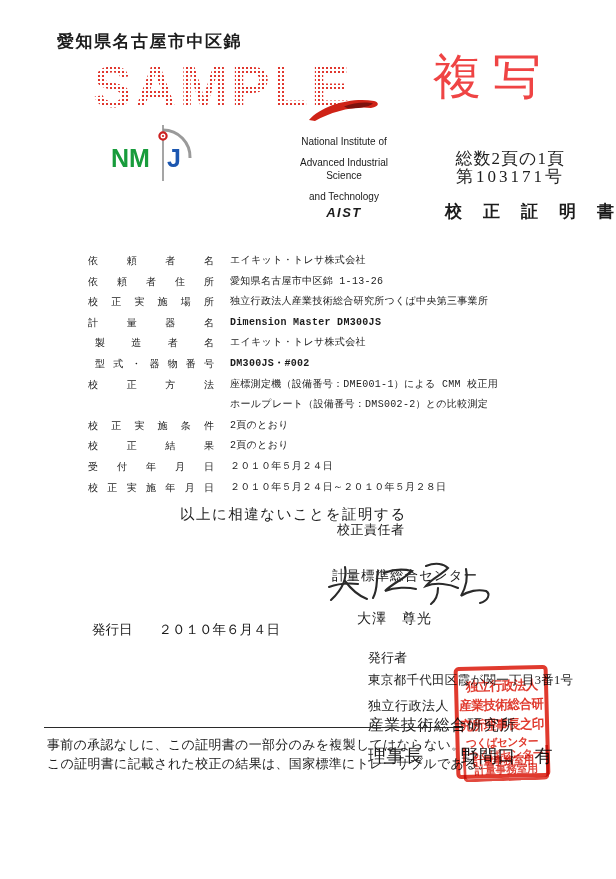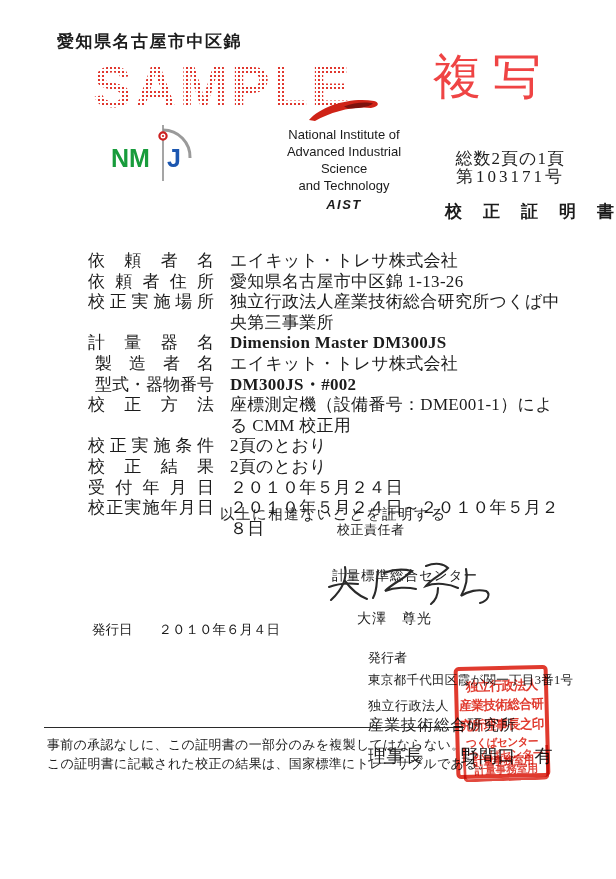--- a/index.html
+++ b/index.html
@@ -16,39 +16,39 @@
           background-size:4px 4px;
           -webkit-background-clip:text;background-clip:text;margin-left:43px;}
 
   .copy{position:absolute;left:433px;top:46px;font-family:"Liberation Sans","DejaVu Sans",sans-serif;
         font-size:48px;line-height:1.3;color:#ef4444;letter-spacing:12px;font-weight:500;}
 
   .nmij{position:absolute;left:110px;top:123px;}
 
   .aist{position:absolute;left:283px;top:98px;width:122px;text-align:center;
         font-family:"Liberation Sans","DejaVu Sans",sans-serif;}
-  .aist .tagline{font-size:13px;line-height:1.3;color:#1a1a1a;}
+  .aist .tagline{font-size:10px;line-height:1.3;color:#1a1a1a;margin-top:8px;}
   .aist .aist-name{font-size:13px;font-weight:bold;font-style:italic;letter-spacing:1.5px;margin-top:2px;}
 
   .pageinfo{position:absolute;left:425px;top:150px;width:140px;text-align:right;
             font-size:17px;line-height:18px;}
   .pageinfo .cert-no{letter-spacing:3px;}
   .pageinfo .page-count{letter-spacing:1px;}
 
   .main-title{position:absolute;left:0;right:0;top:200px;text-align:right;
               font-size:17px;font-weight:bold;letter-spacing:2px;}
 
-  .fields{position:absolute;left:88px;top:251px;width:478px;font-size:17px;}
+  .fields{position:absolute;left:88px;top:251px;width:478px;font-size:10px;}
   .frow{display:flex;line-height:20.6px;}
   .flabel{flex:0 0 126px;width:126px;text-align:justify;text-align-last:justify;margin-right:16px;}
   .frow.indent .flabel{padding-left:7px;flex-basis:119px;width:119px;}
-  .fvalue{flex:1;letter-spacing:0.3px;}
+  .fvalue{flex:1;letter-spacing:0.3px;font-family:Liberation Mono, monospace;}
   .fvalue.bold{font-weight:bold;}
 
-  .certify{position:absolute;left:180px;top:505px;font-size:14.5px;letter-spacing:1.5px;margin-left:40px;}
+  .certify{position:absolute;left:180px;top:505px;font-size:14.5px;letter-spacing:1.5px;}
 
   .sig-role{position:absolute;left:337px;top:521px;font-size:13px;letter-spacing:0.5px;}
   .sig-org{position:absolute;left:332px;top:543px;font-size:13.5px;letter-spacing:1px;margin-top:24px;}
   .sig-script{position:absolute;left:322px;top:558px;}
   .sig-name{position:absolute;left:357px;top:610px;font-size:14px;letter-spacing:1px;}
 
   .issue-date{position:absolute;left:92px;top:621px;font-size:13.5px;}
   .issue-date .gap{display:inline-block;width:26px;}
 
   .issuer{position:absolute;left:368px;top:649px;}
@@ -138,20 +138,21 @@
       <div class="fvalue">エイキット・トレサ株式会社</div>
     </div>
     <div class="frow indent">
       <div class="flabel">型式・器物番号</div>
       <div class="fvalue bold">DM300JS・#002</div>
     </div>
     <div class="frow">
       <div class="flabel">校正方法</div>
       <div class="fvalue">
         <div>座標測定機（設備番号：DME001-1）による CMM 校正用</div>
+        <div>ホールプレート（設備番号：DMS002-2）との比較測定</div>
       </div>
     </div>
     <div class="frow">
       <div class="flabel">校正実施条件</div>
       <div class="fvalue">2頁のとおり</div>
     </div>
     <div class="frow">
       <div class="flabel">校正結果</div>
       <div class="fvalue">2頁のとおり</div>
     </div>

